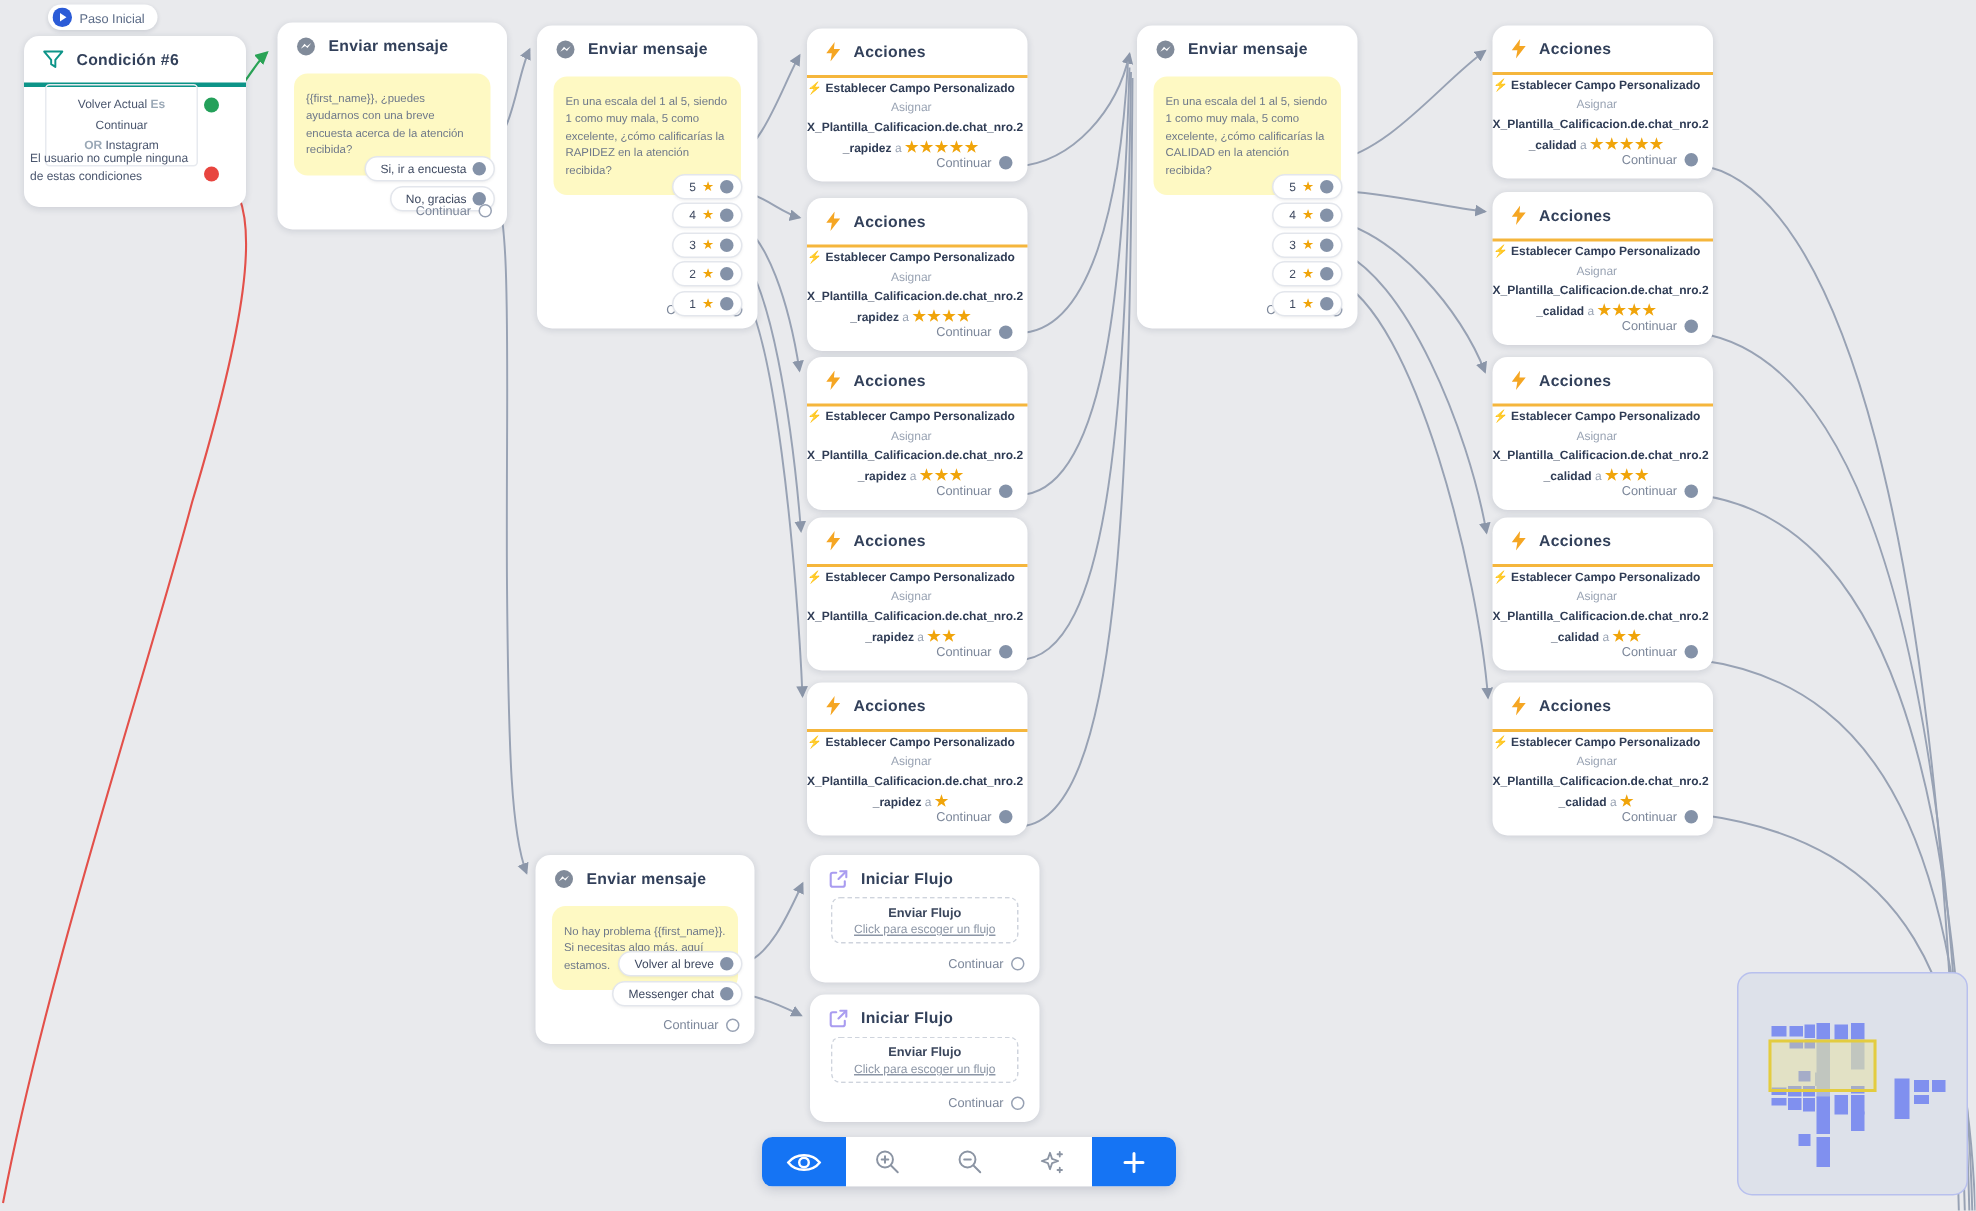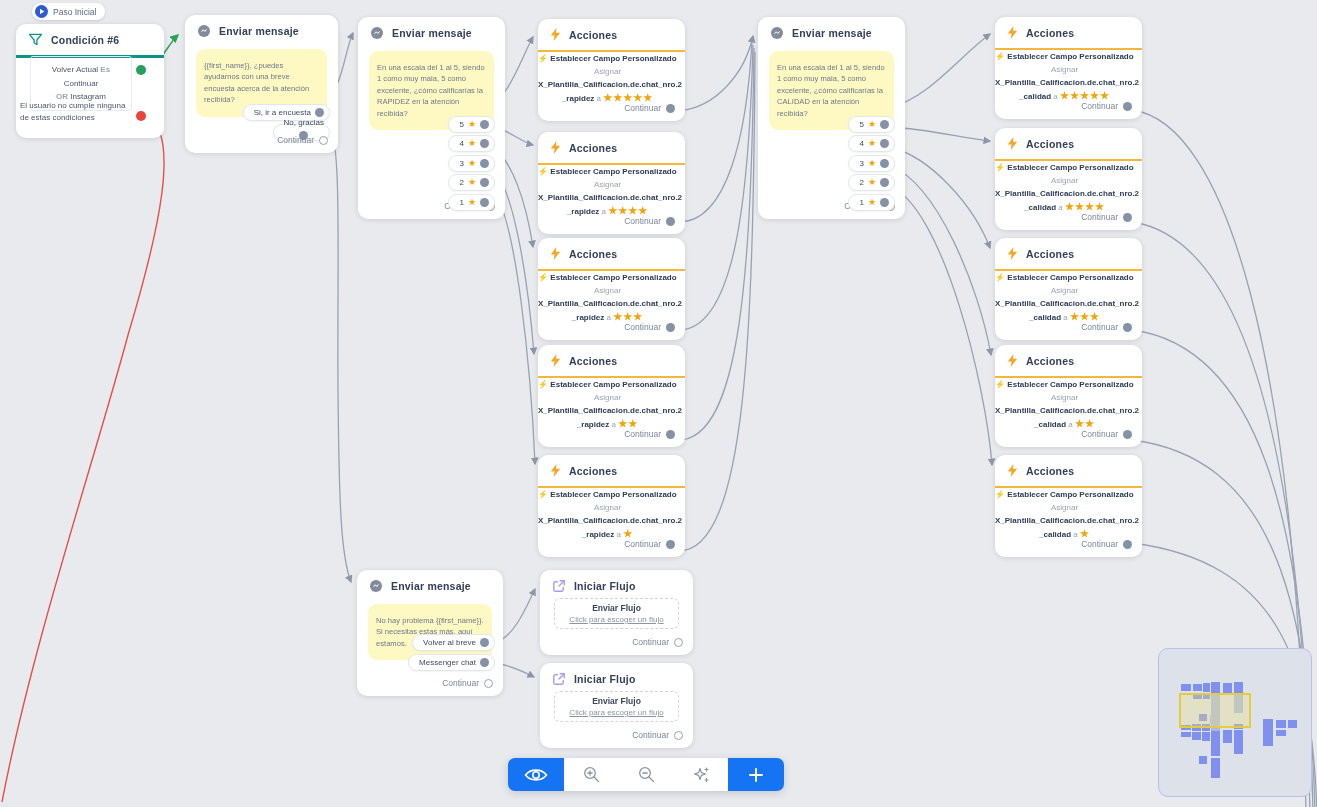--- a/index.html
+++ b/index.html
@@ -144,21 +144,21 @@
       <circle cx="7" cy="7" r="6" fill="#818b9a"></circle>
         <path d="M3.5,8.5 L6,5.2 L7.6,6.8 L10.5,4.6 L8,8 L6.4,6.6 Z" fill="#fff"></path>
     </svg>
     <span class="node-title">Enviar mensaje</span>
   </div>
   <div class="bubble">{{first_name}}, ¿puedes ayudarnos con una breve encuesta acerca de la atención recibida?</div>
   <div class="pill" style="right:8px;top:89px;">
     <span>Si, ir a encuesta</span>
     <span class="port"></span>
   </div>
-  <div class="pill" style="right:8px;top:109px;flex-direction:column;">
+  <div class="pill" style="right:8px;top:109px;">
     <span>No, gracias</span>
     <span class="port"></span>
   </div>
   <div class="continue-row">
     <span>Continuar</span>
     <span class="port hollow"></span>
   </div>
 </div>
 
 <div class="node" style="left:358px;top:17px;width:147px;height:202px;">
@@ -244,21 +244,21 @@
   </div>
 
 <div class="node" style="left:357px;top:570px;width:146px;height:126px;">
   <div class="node-header">
     <svg width="14" height="14" viewBox="0 0 14 14">
       <circle cx="7" cy="7" r="6" fill="#818b9a"></circle>
         <path d="M3.5,8.5 L6,5.2 L7.6,6.8 L10.5,4.6 L8,8 L6.4,6.6 Z" fill="#fff"></path>
     </svg>
     <span class="node-title">Enviar mensaje</span>
   </div>
-  <div class="bubble">No hay problema {{first_name}}. Si necesitas estas más, aquí estamos.</div>
+  <div class="bubble">No hay problema {{first_name}}. Si necesitas algo más, aquí estamos.</div>
   <div class="pill" style="right:8px;top:64px;">
     <span>Volver al breve</span>
     <span class="port"></span>
   </div>
   <div class="pill" style="right:8px;top:84px;">
     <span>Messenger chat</span>
     <span class="port"></span>
   </div>
   <div class="continue-row">
     <span>Continuar</span>

